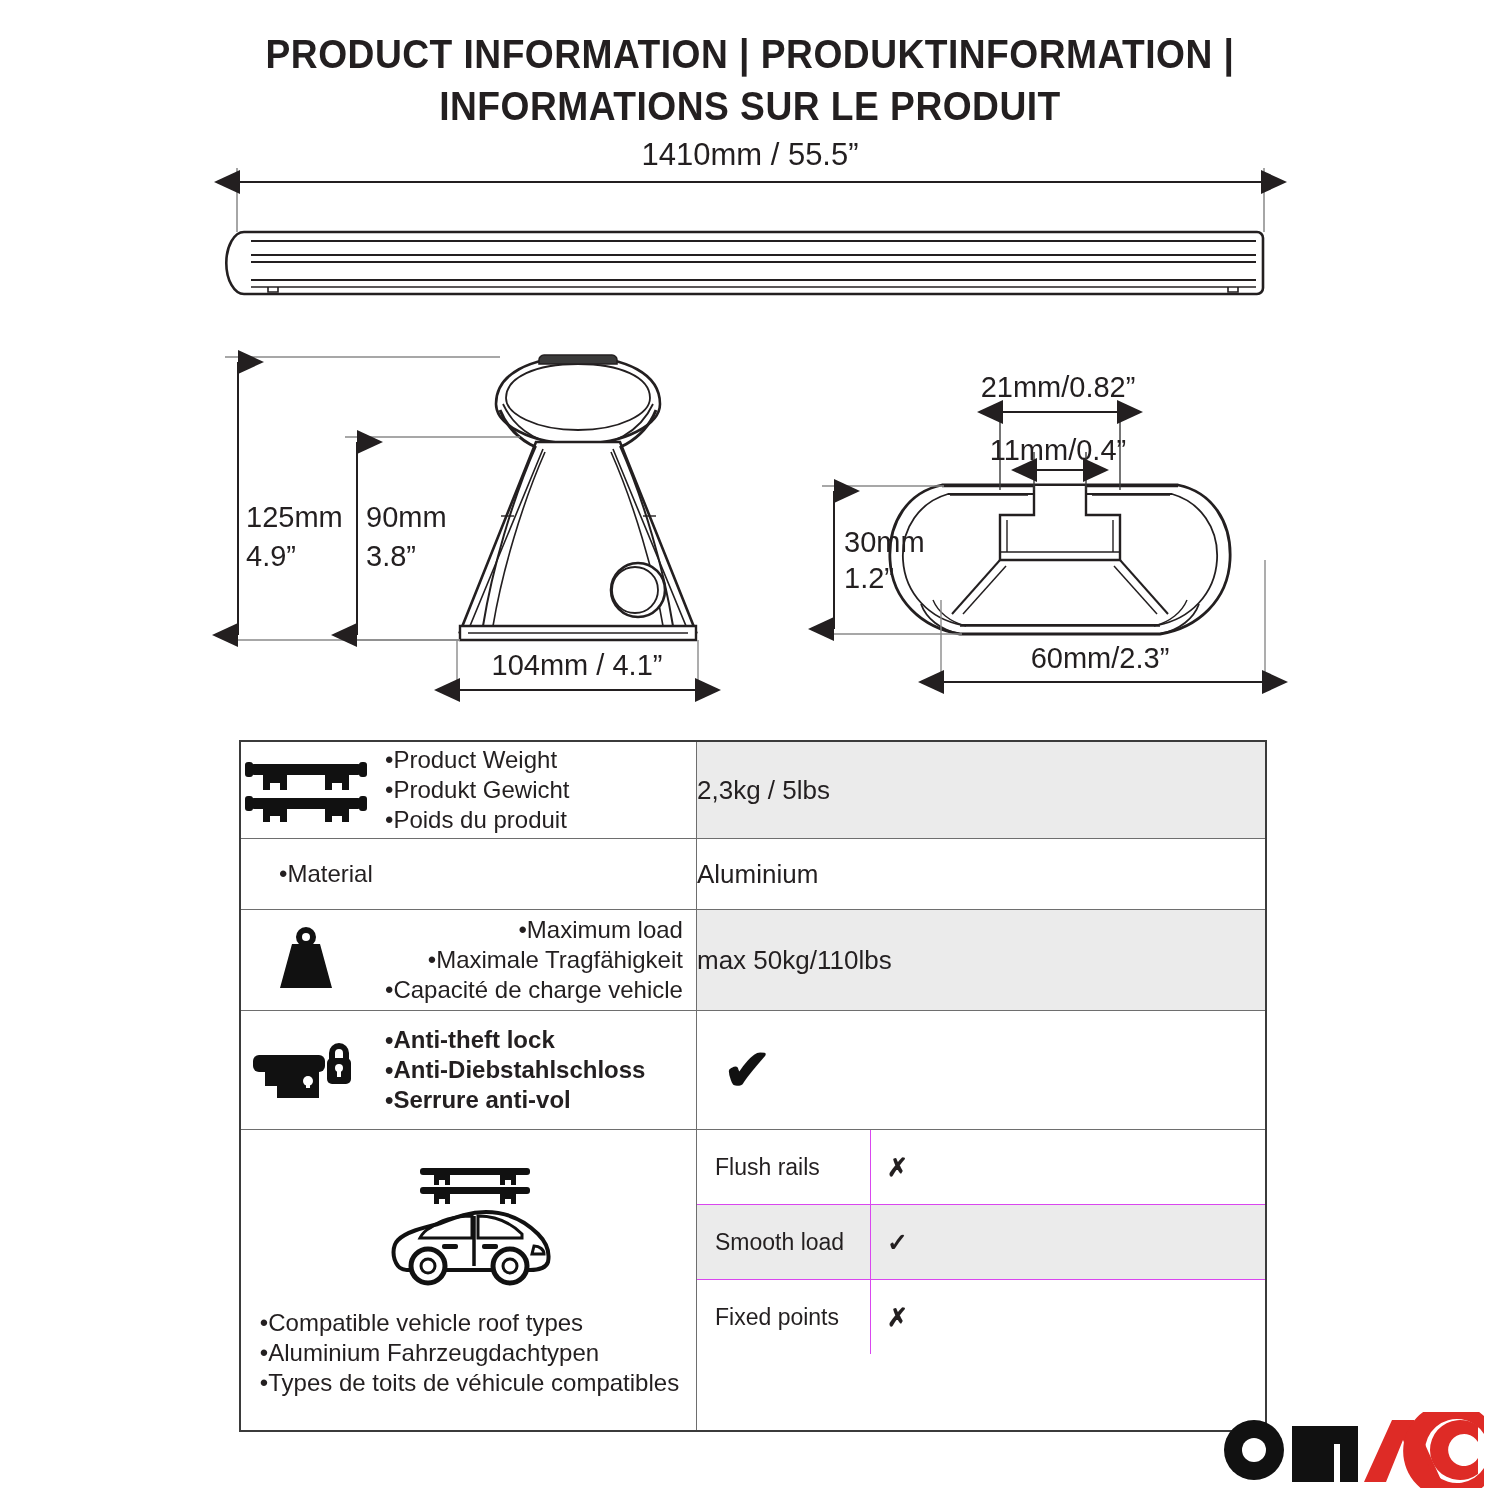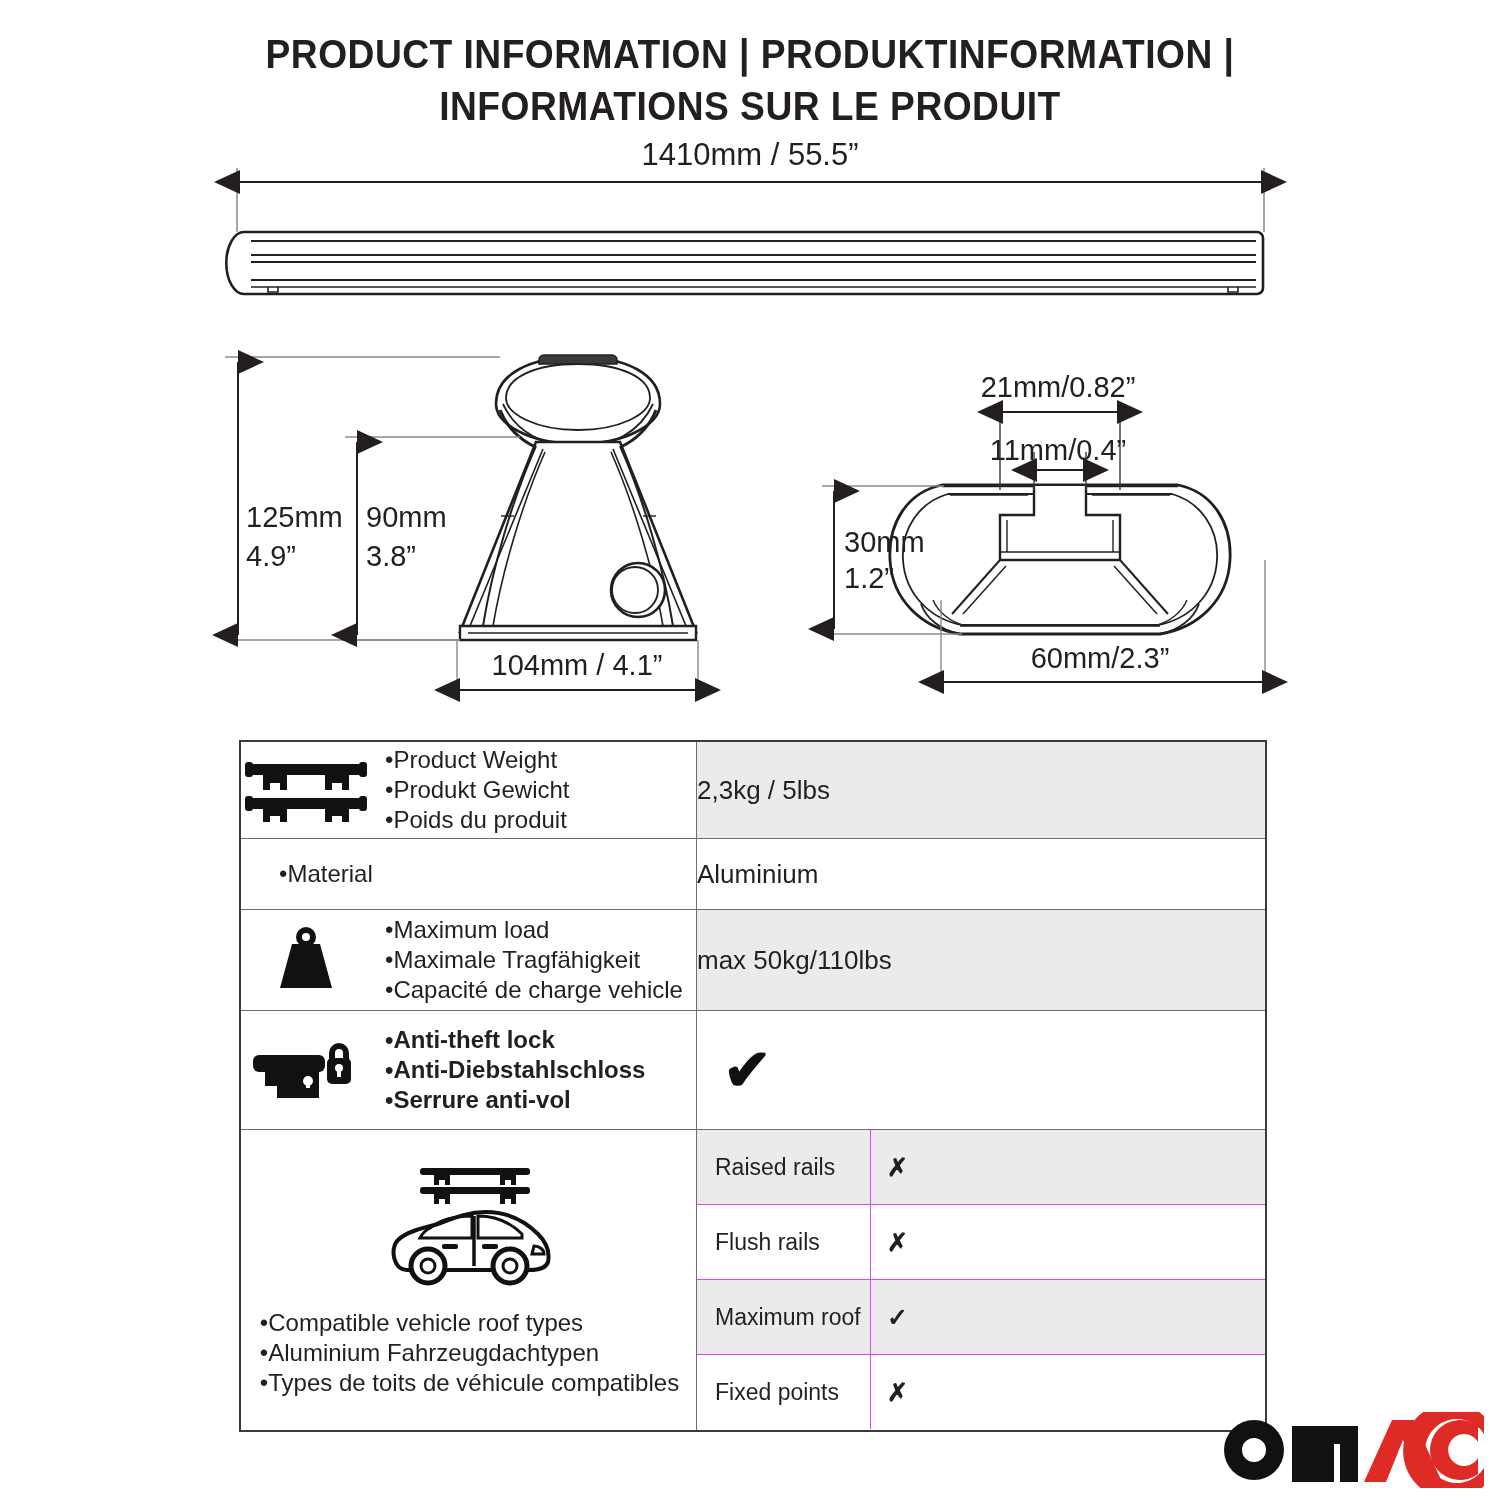--- a/index.html
+++ b/index.html
@@ -356,21 +356,21 @@
       <tr>
         <td class="cell-label plain" style="height:70px;">
           <div class="label-row">
             <span class="label-text" style="padding-left:38px;">•Material</span>
           </div>
         </td>
         <td class="cell-value plain">Aluminium</td>
       </tr>
 
       <tr>
-        <td class="cell-label shaded" style="height:100px; background:#ffffff;">
+        <td class="cell-label shaded" style="height:100px; background:#ffffff;text-align:right;">
           <div class="label-row">
             <span class="label-icon">
               <svg width="72" height="68" viewBox="0 0 72 68">
                 <circle cx="36" cy="11" r="10" fill="#111"></circle>
                 <circle cx="36" cy="11" r="4" fill="#fff"></circle>
                 <path d="M22,18 L50,18 L62,62 L10,62 Z" fill="#111"></path>
               </svg>
             </span>
             <span class="label-text">
               <span class="bullet-line">•Maximum load</span>
@@ -445,29 +445,25 @@
               <span class="bullet-line">•Compatible vehicle roof types</span>
               <span class="bullet-line">•Aluminium Fahrzeugdachtypen</span>
               <span class="bullet-line">•Types de toits de véhicule compatibles</span>
             </span>
           </div>
         </td>
         <td class="plain" style="padding:0; vertical-align:top;">
           <table class="compat-table">
             <tbody>
               <tr>
-                <td class="shaded">Raised rails</td>
-                <td class="shaded mark-cell">✗</td>
-              </tr>
-              <tr>
                 <td class="plain">Flush rails</td>
                 <td class="plain mark-cell">✗</td>
               </tr>
               <tr>
-                <td class="shaded">Maximum roof</td>
+                <td class="shaded">Smooth load</td>
                 <td class="shaded mark-cell">✓</td>
               </tr>
               <tr>
                 <td class="plain">Fixed points</td>
                 <td class="plain mark-cell">✗</td>
               </tr>
             </tbody>
           </table>
         </td>
       </tr>

